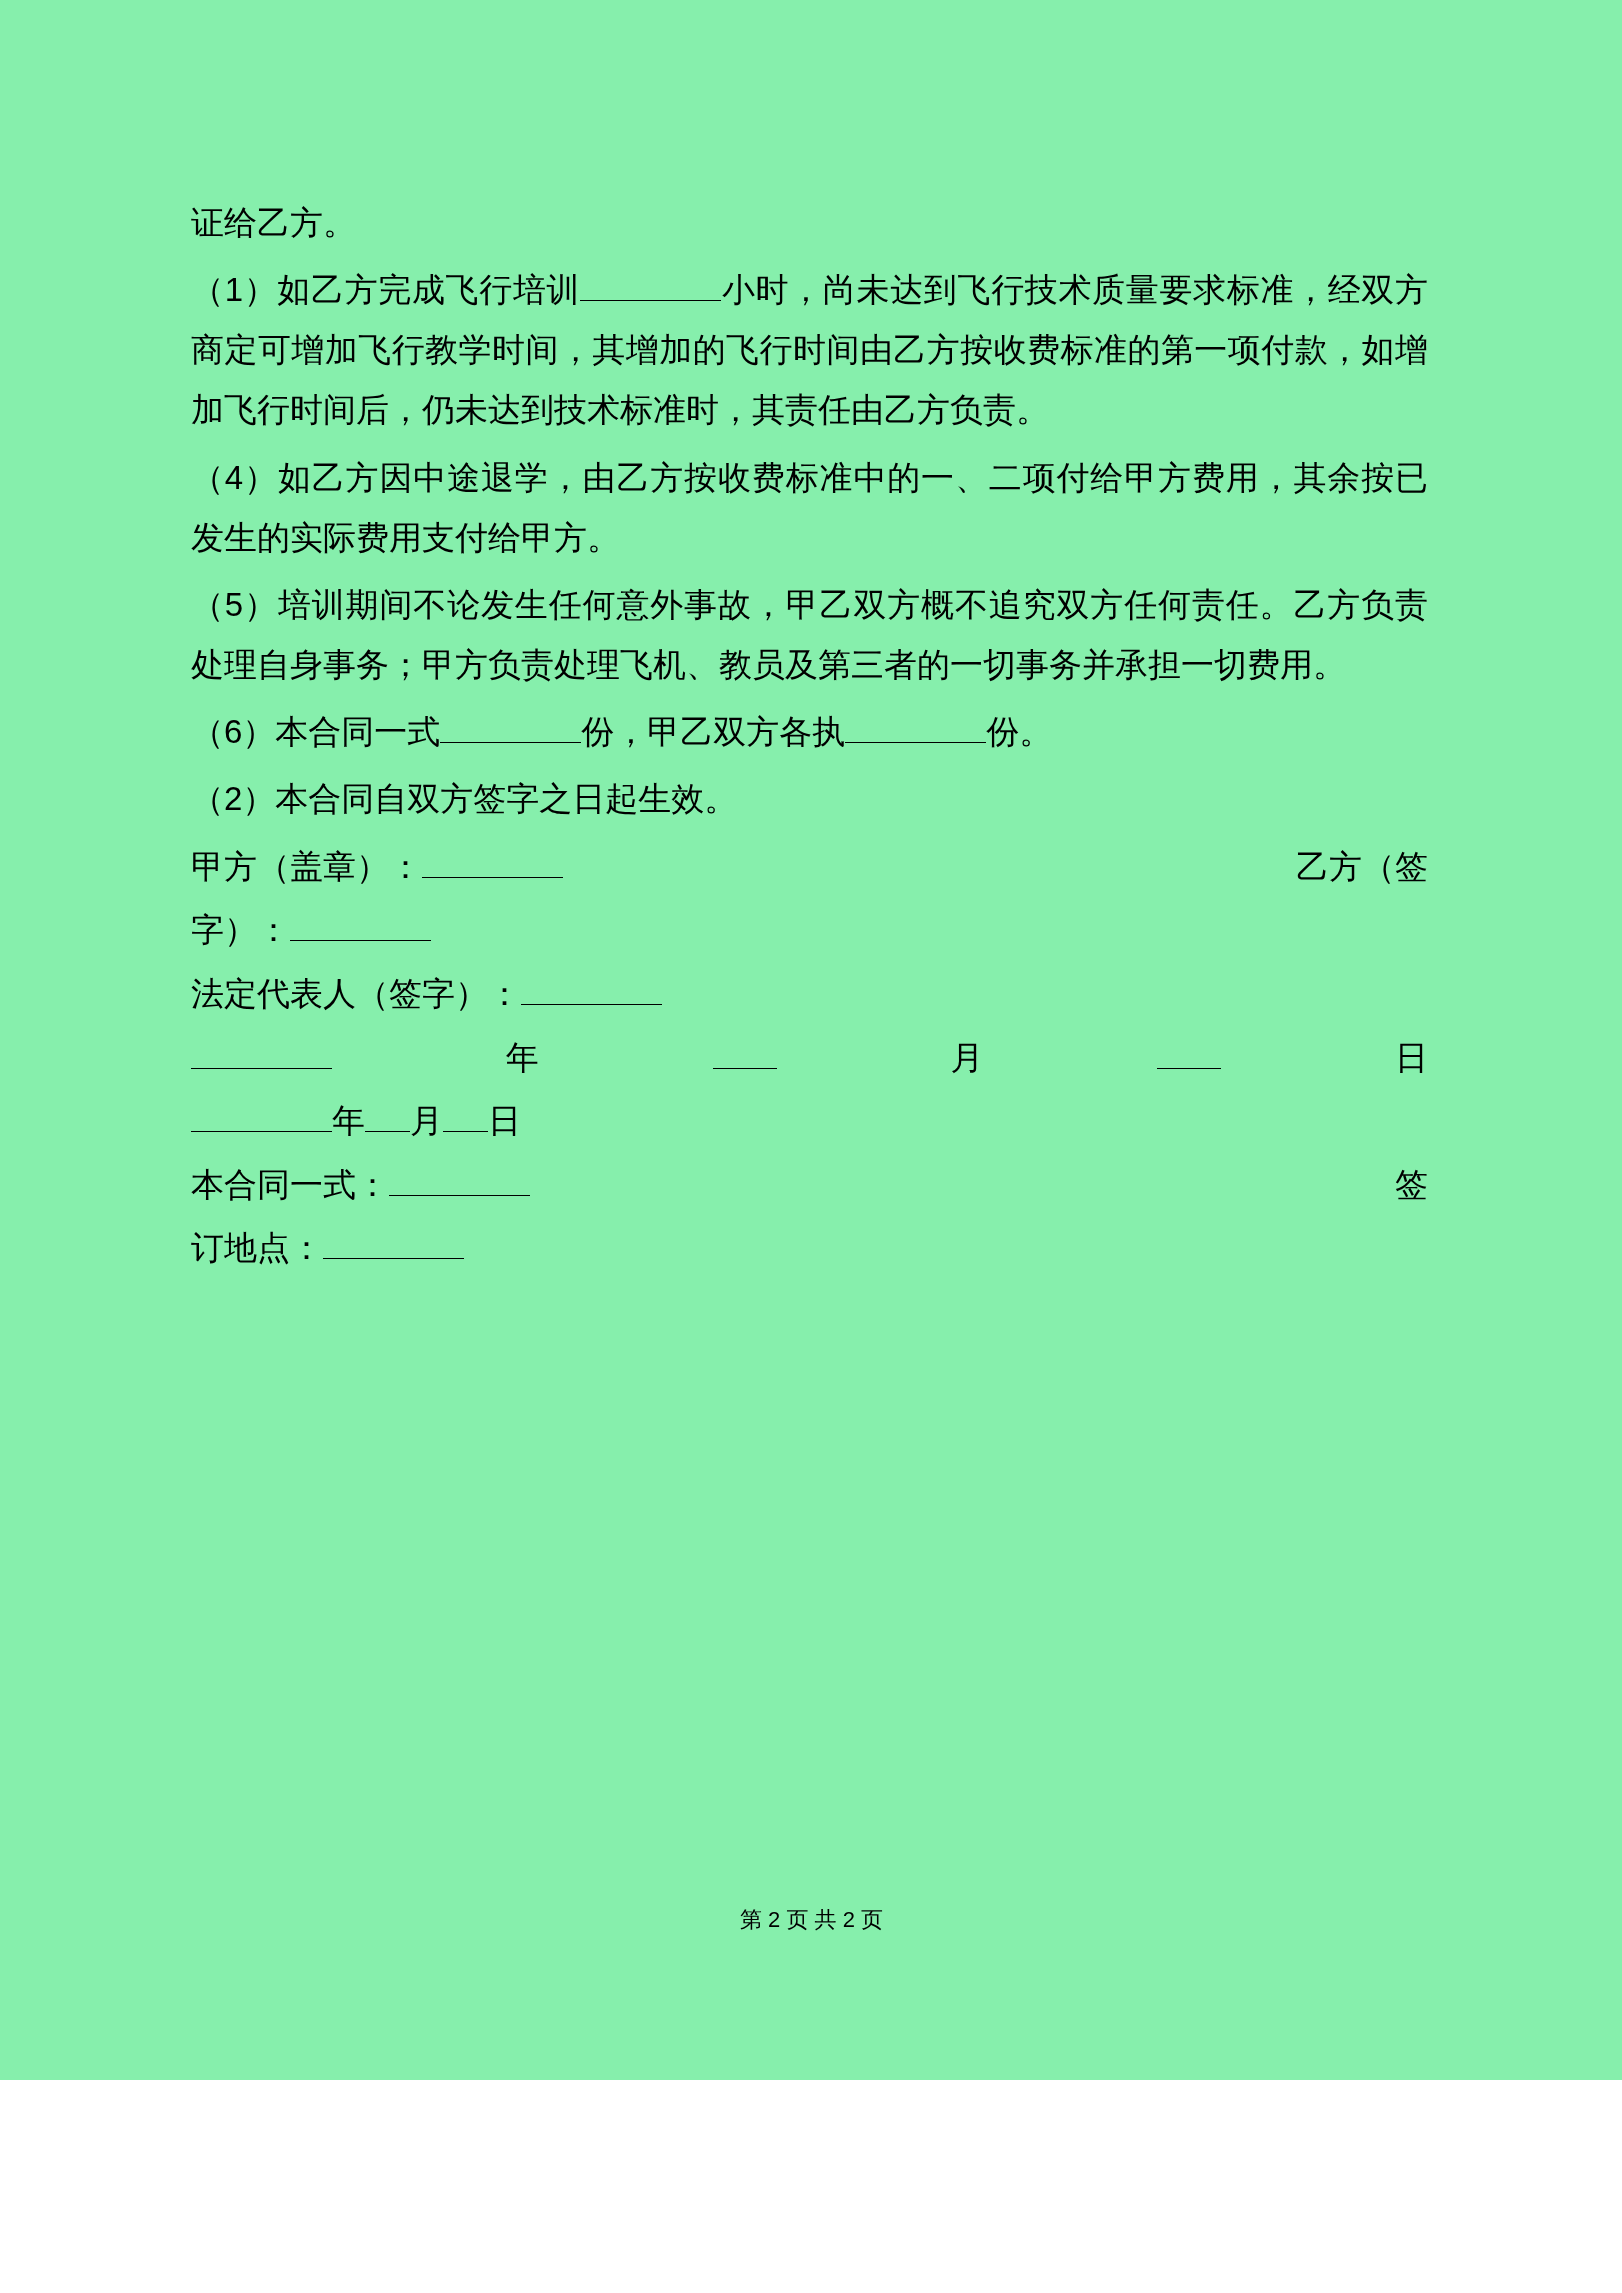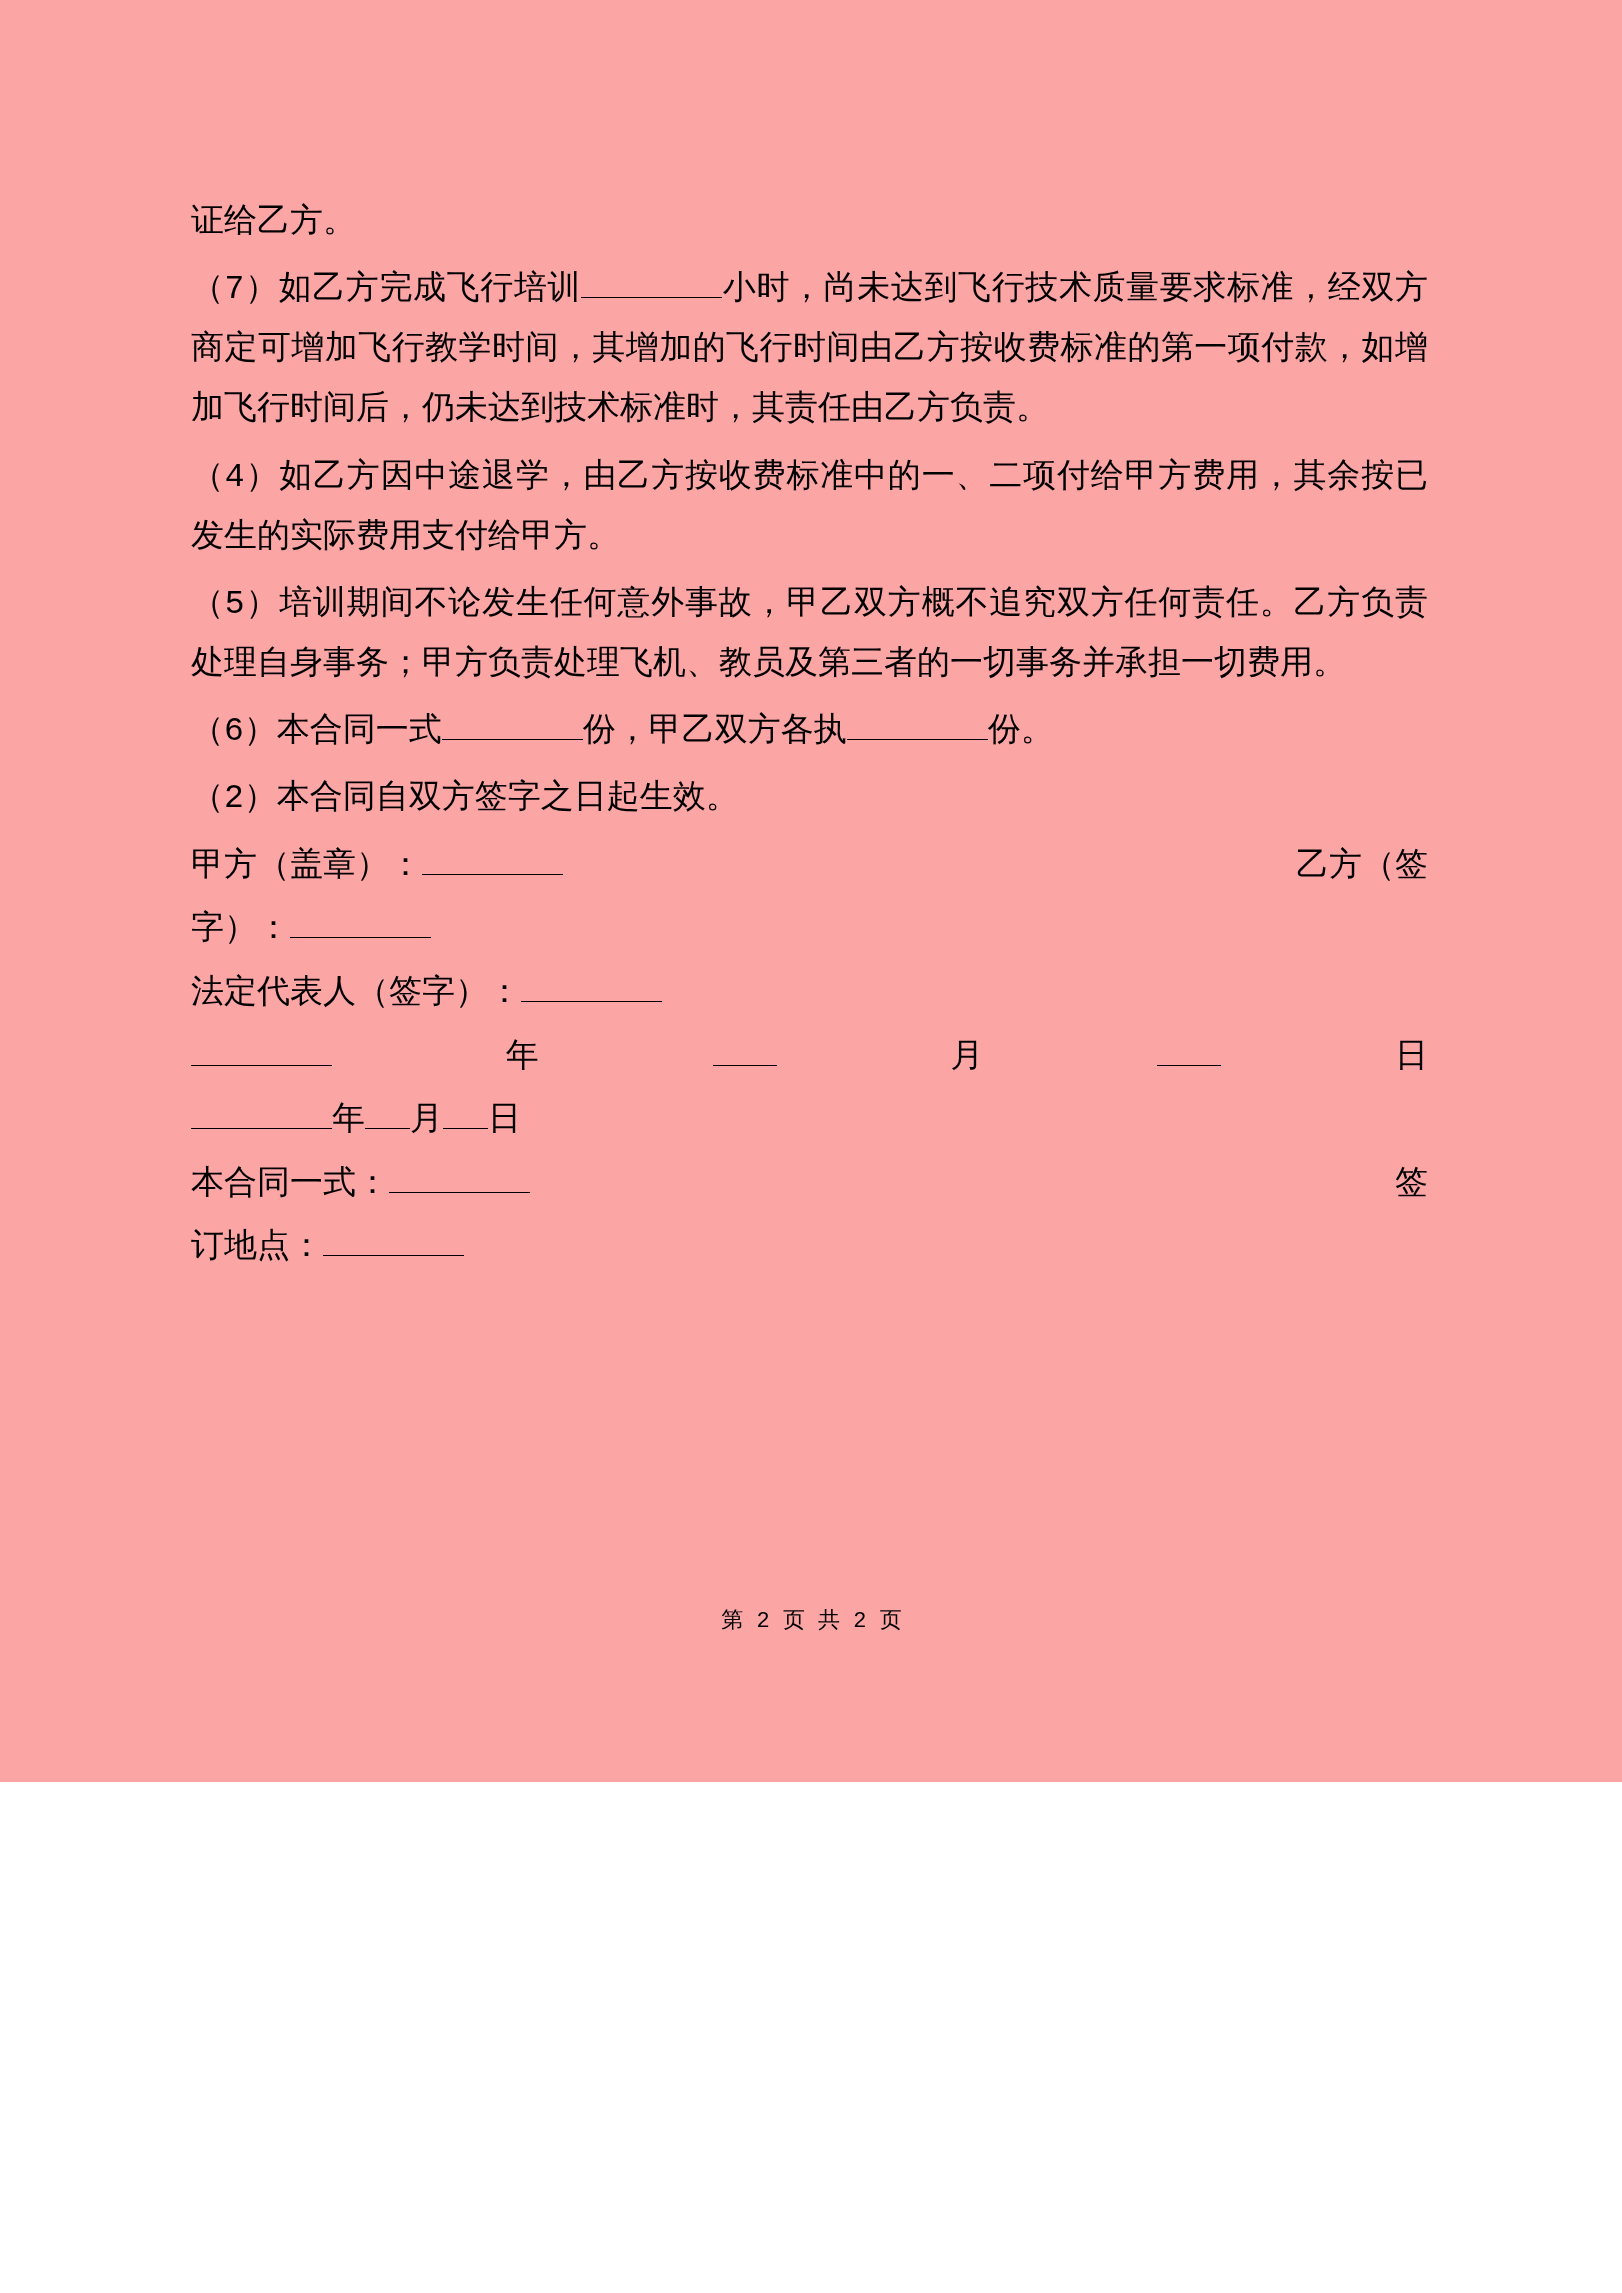--- a/index.html
+++ b/index.html
@@ -1,22 +1,22 @@
 <!DOCTYPE html>
 <html style="font-size:14.5px"><head>
 <meta charset="utf-8">
 <style>
   html, body { margin: 0; padding: 0; background: #ffffff; }
   .page {
     position: relative;
     width: 1623px;
-    height: 1782px;
-    background: #fca5a5;
+    height: 2080px;
+    background: #86efac;
     color: #000000;
-    font-family: Liberation Mono, monospace;
+    font-family: Liberation Sans, sans-serif;
     font-size: 33px;
     overflow: hidden;
   }
   .doc-body {
     padding: 193px 195px 0 191px;
   }
   .clause {
     margin: 0 0 7.3px 0;
     line-height: 60px;
     text-align: justify;
@@ -53,21 +53,21 @@
 <body>
 
 <div class="page">
   <div class="doc-body">
 
     <p class="clause">
       <span>证给乙方。</span>
     </p>
 
     <p class="clause">
-      <span>（7）如乙方完成飞行培训</span><span class="blank w-md"></span><span>小时，尚未达到飞行技术质量要求标准，经双方商定可增加飞行教学时间，其增加的飞行时间由乙方按收费标准的第一项付款，如增加飞行时间后，仍未达到技术标准时，其责任由乙方负责。</span>
+      <span>（1）如乙方完成飞行培训</span><span class="blank w-md"></span><span>小时，尚未达到飞行技术质量要求标准，经双方商定可增加飞行教学时间，其增加的飞行时间由乙方按收费标准的第一项付款，如增加飞行时间后，仍未达到技术标准时，其责任由乙方负责。</span>
     </p>
 
     <p class="clause">
       <span>（4）如乙方因中途退学，由乙方按收费标准中的一、二项付给甲方费用，其余按已发生的实际费用支付给甲方。</span>
     </p>
 
     <p class="clause">
       <span>（5）培训期间不论发生任何意外事故，甲乙双方概不追究双方任何责任。乙方负责处理自身事务；甲方负责处理飞机、教员及第三者的一切事务并承担一切费用。</span>
     </p>
 

